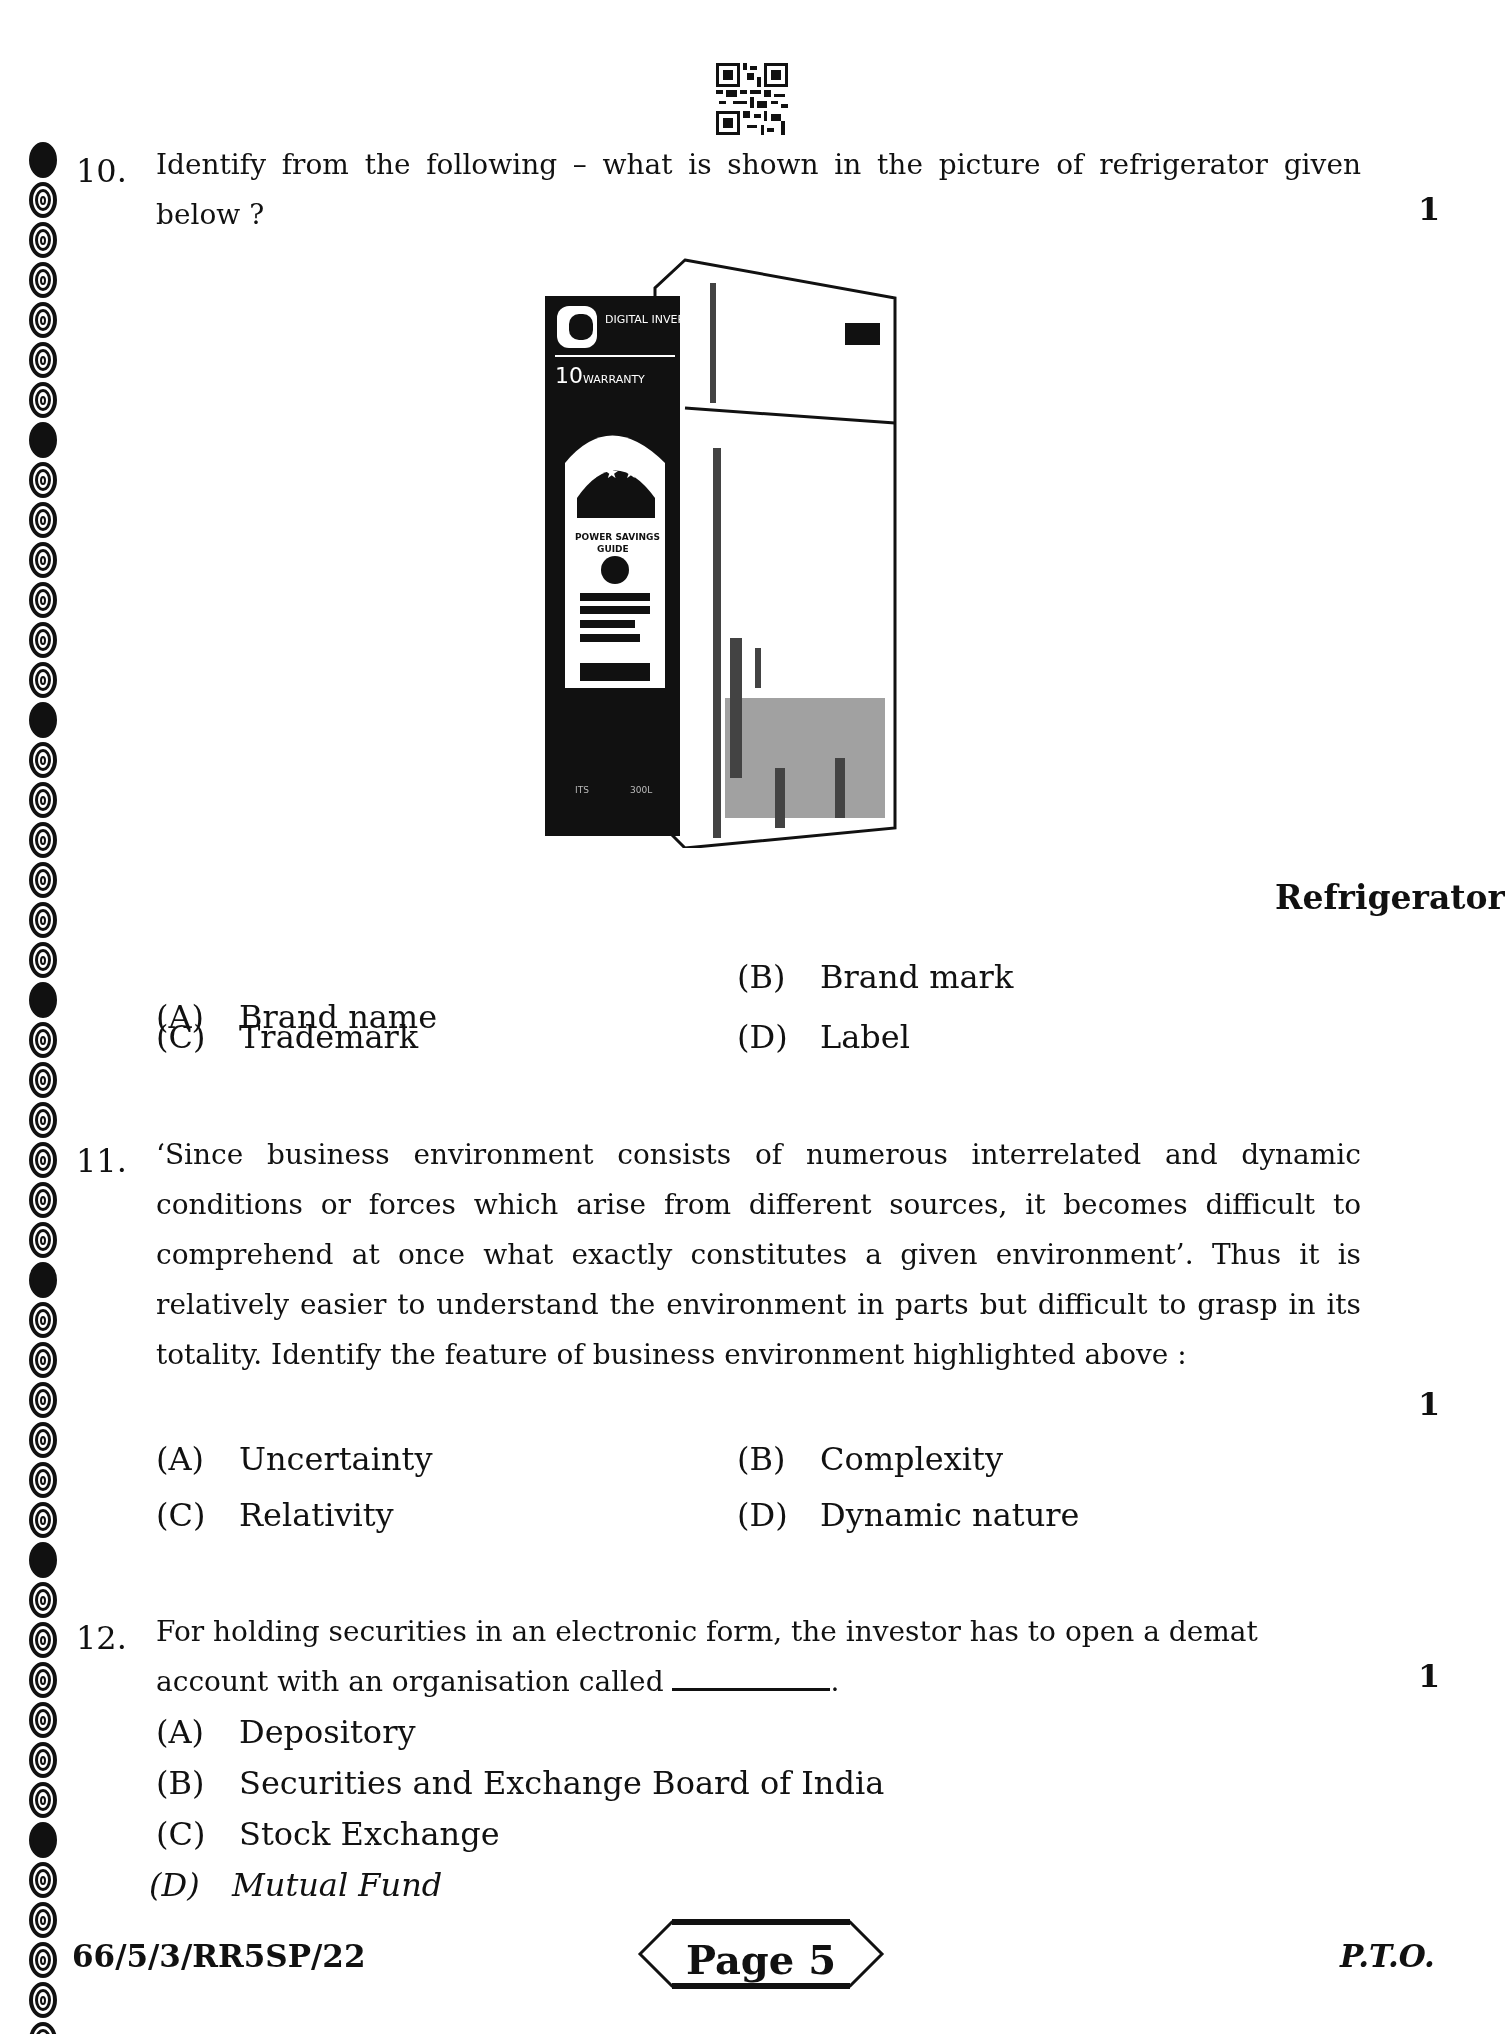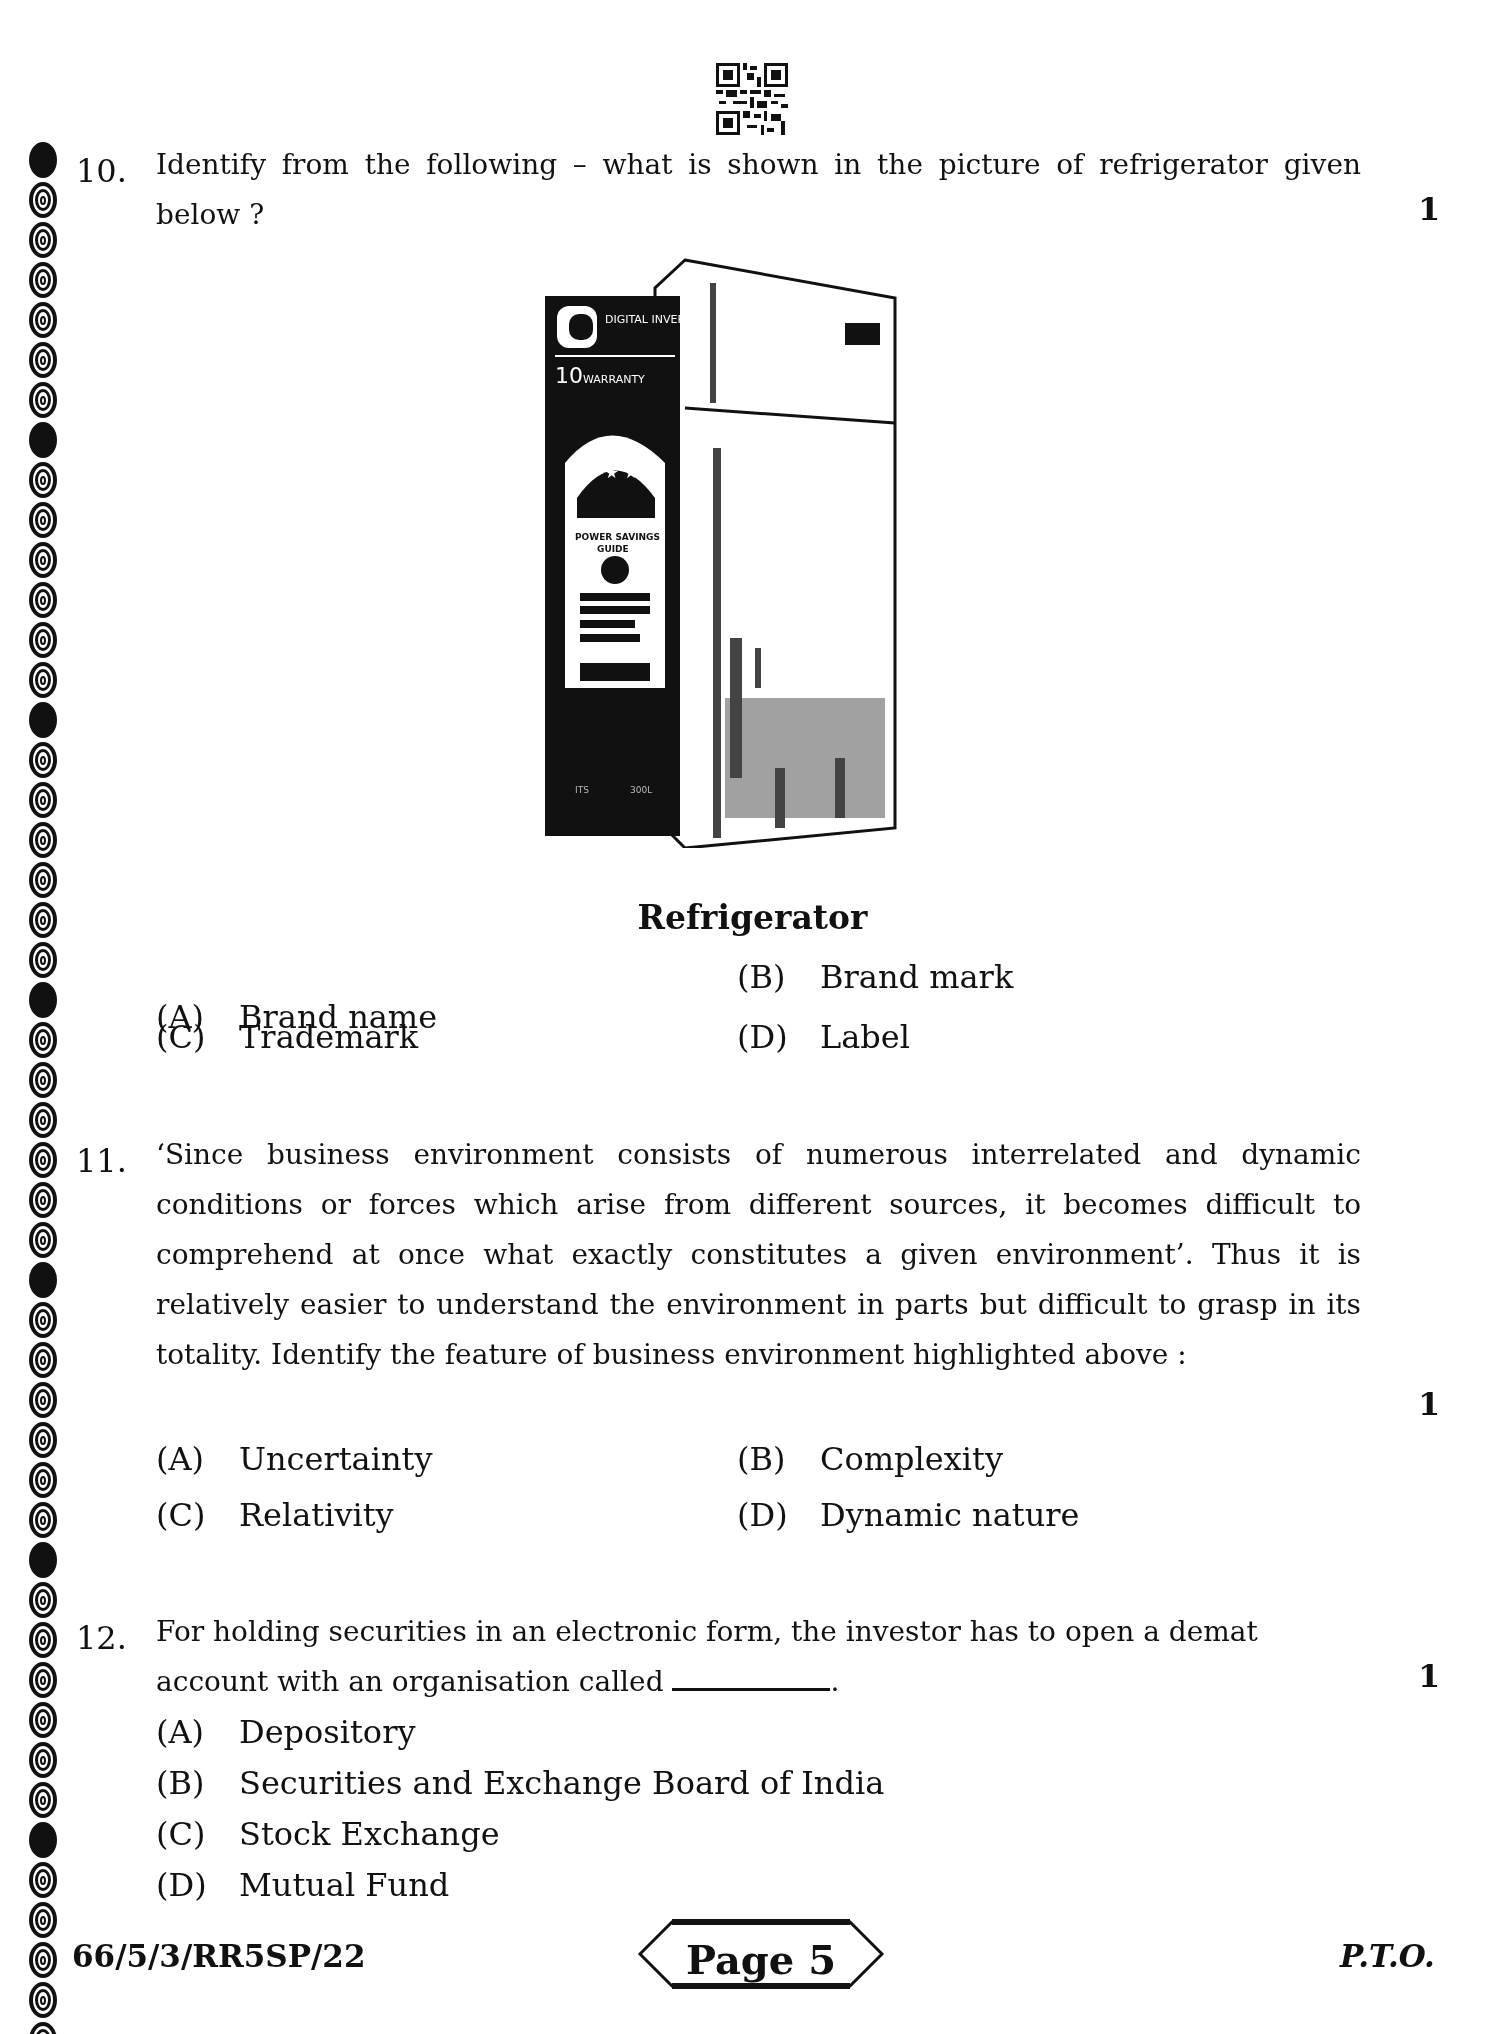--- a/index.html
+++ b/index.html
@@ -35,21 +35,21 @@
     .qtext {
       position: absolute; left: 80px; width: 1205px;
       font-size: 28px; line-height: 50px; text-align: justify;
     }
     .marks { position: absolute; left: 1342px; font-size: 32px; font-weight: bold; }
 
     .fig {
       position: absolute; left: 535px; top: 248px; width: 370px; height: 600px;
     }
     .caption {
-      position: absolute; left: 0; width: 1505px; top: 898px; text-align: center;
+      position: absolute; left: 0; width: 1505px; top: 878px; text-align: right;
       font-size: 33px; font-weight: bold;
     }
 
     .opt { position: absolute; font-size: 32px; }
     .opt .letter { display: inline-block; width: 83px; }
 
     .footer-code {
       position: absolute; left: 72px; top: 1938px; font-size: 31px; font-weight: bold;
     }
     .page-badge {
@@ -387,21 +387,21 @@
 
 <div class="q" style="top:1615px;">
   <span class="qnum">12.</span>
   <div class="qtext" style="top:-8px; text-align:left;"><span>For holding securities in an electronic form, the investor has to open a demat account with an organisation called</span> <span class="blank"></span><span>.</span></div>
   <span class="marks" style="top:42px;">1</span>
 </div>
 
 <div class="opt" style="left:156px; top:1713px;"><span class="letter">(A)</span><span>Depository</span></div>
 <div class="opt" style="left:156px; top:1764px;"><span class="letter">(B)</span><span>Securities and Exchange Board of India</span></div>
 <div class="opt" style="left:156px; top:1815px;"><span class="letter">(C)</span><span>Stock Exchange</span></div>
-<div class="opt" style="left:156px; top:1866px;"><span class="letter">(D)</span><span>Mutual Fund</span></div>
+<div class="opt" style="left:149px; top:1866px;font-style:italic;"><span class="letter">(D)</span><span>Mutual Fund</span></div>
 
 <div class="footer-code">66/5/3/RR5SP/22</div>
 <div class="page-badge">
   <svg width="250" height="72" viewBox="0 0 250 72">
     <polygon points="4,36 36,4 214,4 246,36 214,68 36,68" fill="#fff" stroke="#111" stroke-width="3"></polygon>
     <line x1="36" y1="4" x2="214" y2="4" stroke="#111" stroke-width="6"></line>
     <line x1="36" y1="68" x2="214" y2="68" stroke="#111" stroke-width="6"></line>
   </svg>
   <span>Page 5</span>
 </div>

